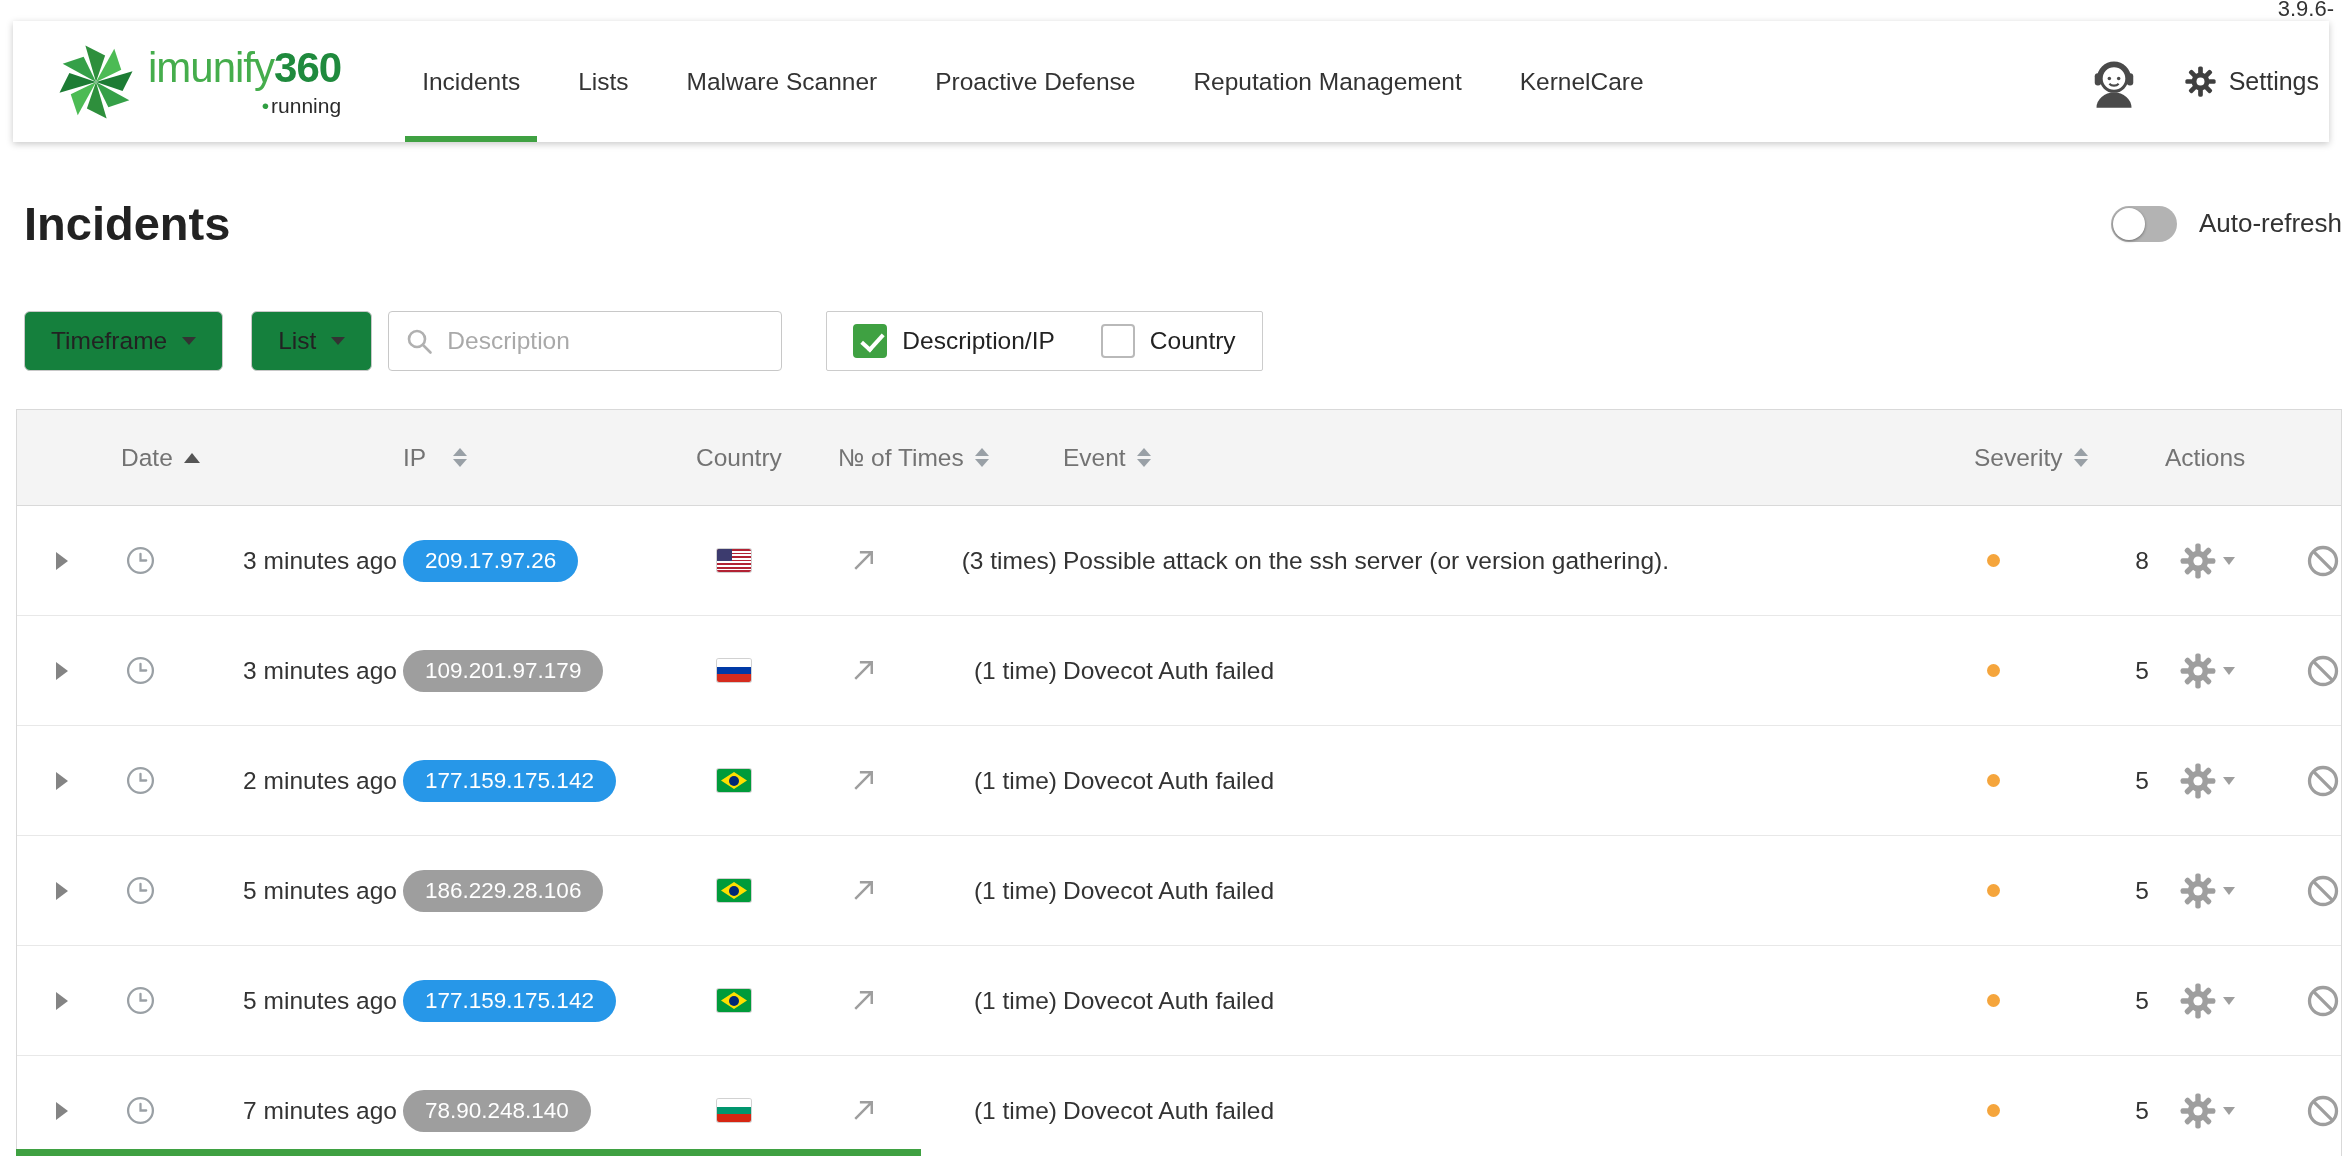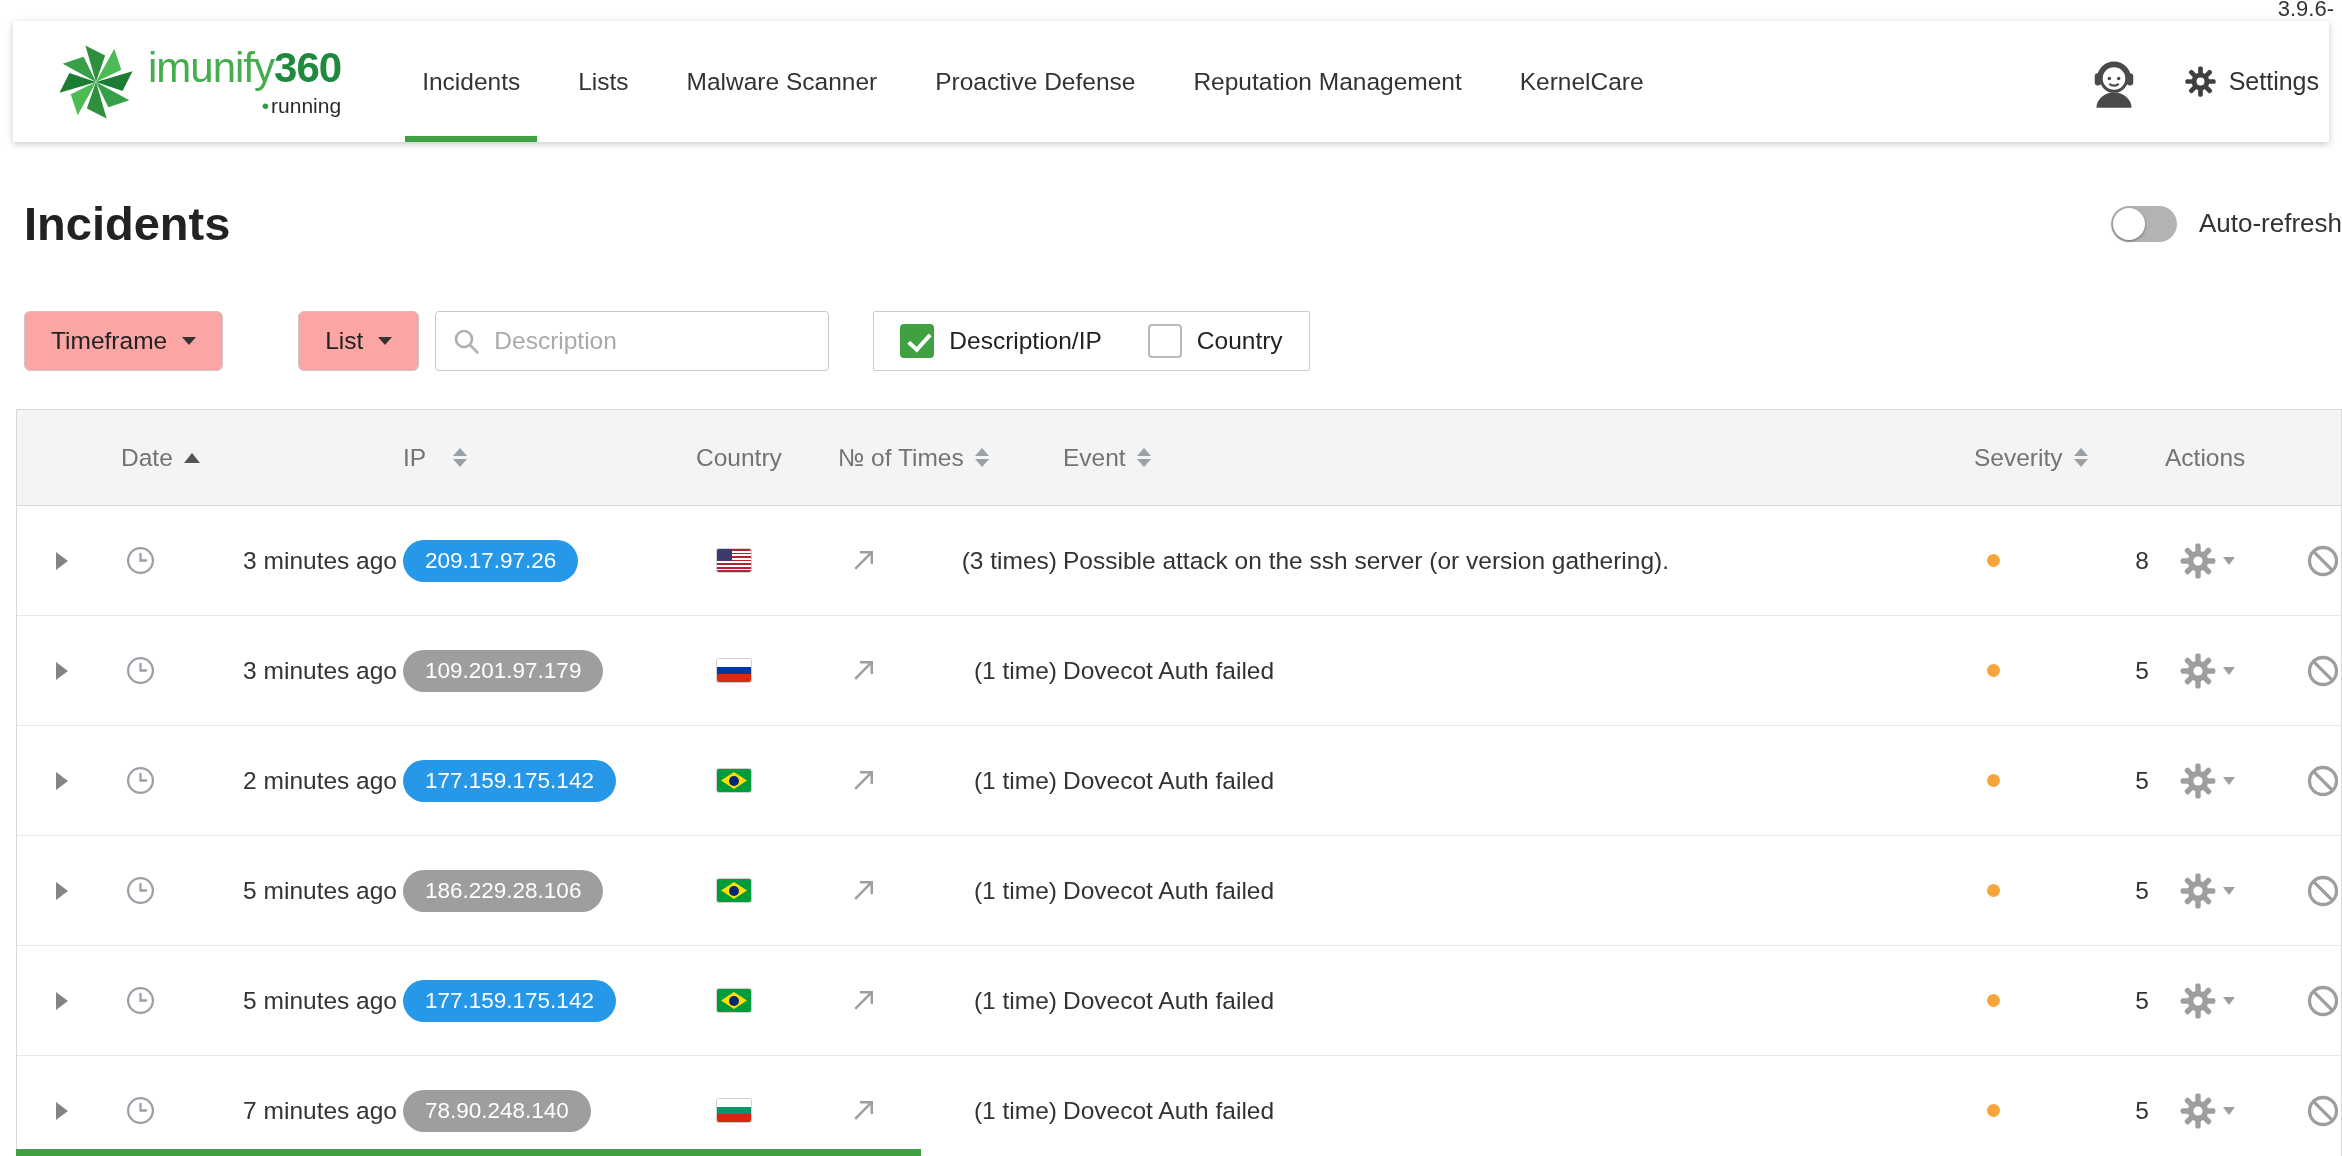--- a/index.html
+++ b/index.html
@@ -32,25 +32,25 @@
   .page-title { font-size:47px; font-weight:700; color:#222; }
   .auto-refresh { display:flex; align-items:center; gap:22px; white-space:nowrap; }
   .toggle { width:66px; height:36px; border-radius:18px; background:#b3b3b3; position:relative; cursor:pointer; flex:0 0 auto; }
   .toggle .knob { position:absolute; left:2px; top:2px; width:32px; height:32px; border-radius:50%;
     background:#fff; box-shadow:0 1px 3px rgba(0,0,0,.4); }
   .auto-refresh-label { font-size:26px; color:#333; }
 
   
   .filterbar { margin:60px 0 0 24px; display:flex; align-items:center; }
   .btn { height:60px; display:flex; align-items:center; gap:15px; padding:0 26px;
-    background:#fca5a5; border:1px solid #c8c8c8; border-radius:6px; font-size:24.5px; color:#222; cursor:pointer; }
+    background:#15803d; border:1px solid #c8c8c8; border-radius:6px; font-size:24.5px; color:#222; cursor:pointer; }
   .caret-down { width:0; height:0; border-left:7px solid transparent; border-right:7px solid transparent;
     border-top:8px solid #333; display:inline-block; }
   .btn-timeframe { margin-right:28px; }
-  .btn-list { margin-right:16px;margin-left:47px; }
+  .btn-list { margin-right:16px; }
   .search-wrap { position:relative; margin-right:20px; }
   .search-wrap svg { position:absolute; left:16px; top:15px; width:30px; height:30px; }
   .search-input { width:394px; height:60px; border:1px solid #c8c8c8; border-radius:4px;
     padding:0 16px 0 58px; font-size:24.5px; color:#333; font-family:inherit; outline:none; }
   .search-input::placeholder { color:#a9a9a9; }
   .cb-group { height:60px; border:1px solid #ccc; border-radius:2px; background:#fff;
     display:flex; align-items:center; padding:0 26px; gap:46px;margin-left:24px; }
   .cb-item { display:flex; align-items:center; gap:15px; cursor:pointer; font-size:24.5px; color:#222; }
   .cb { width:34px; height:34px; border:2px solid #b9b9b9; border-radius:4px; background:#fff; position:relative; flex:0 0 auto; }
   .cb.checked { background:var(--accent-green,#3fa142); border-color:var(--accent-green,#3fa142); }

